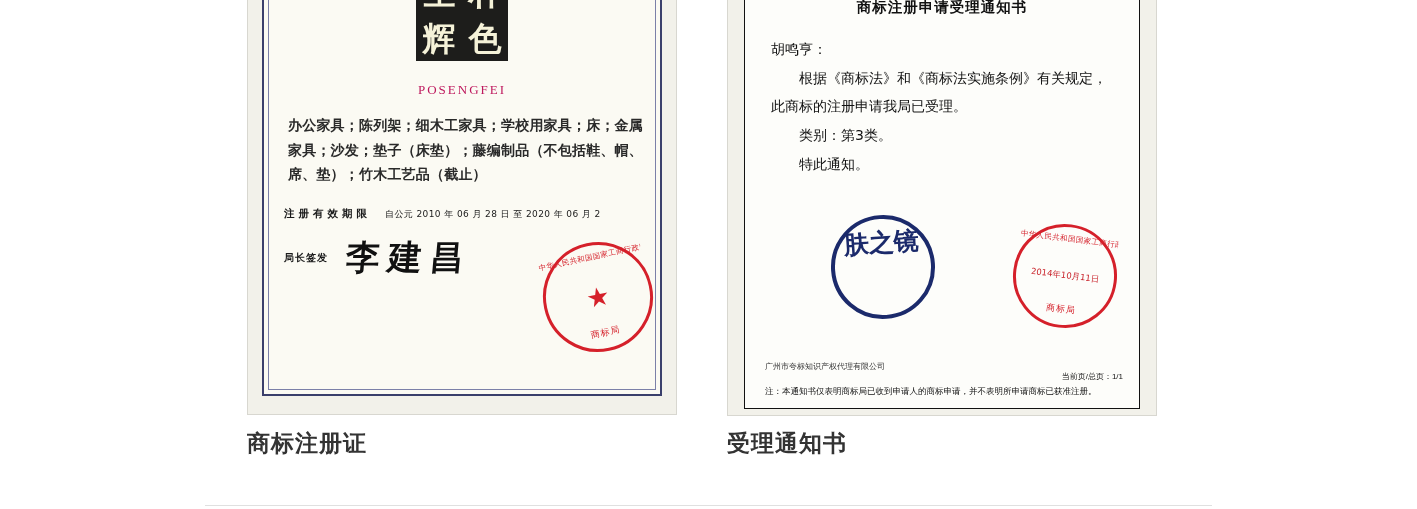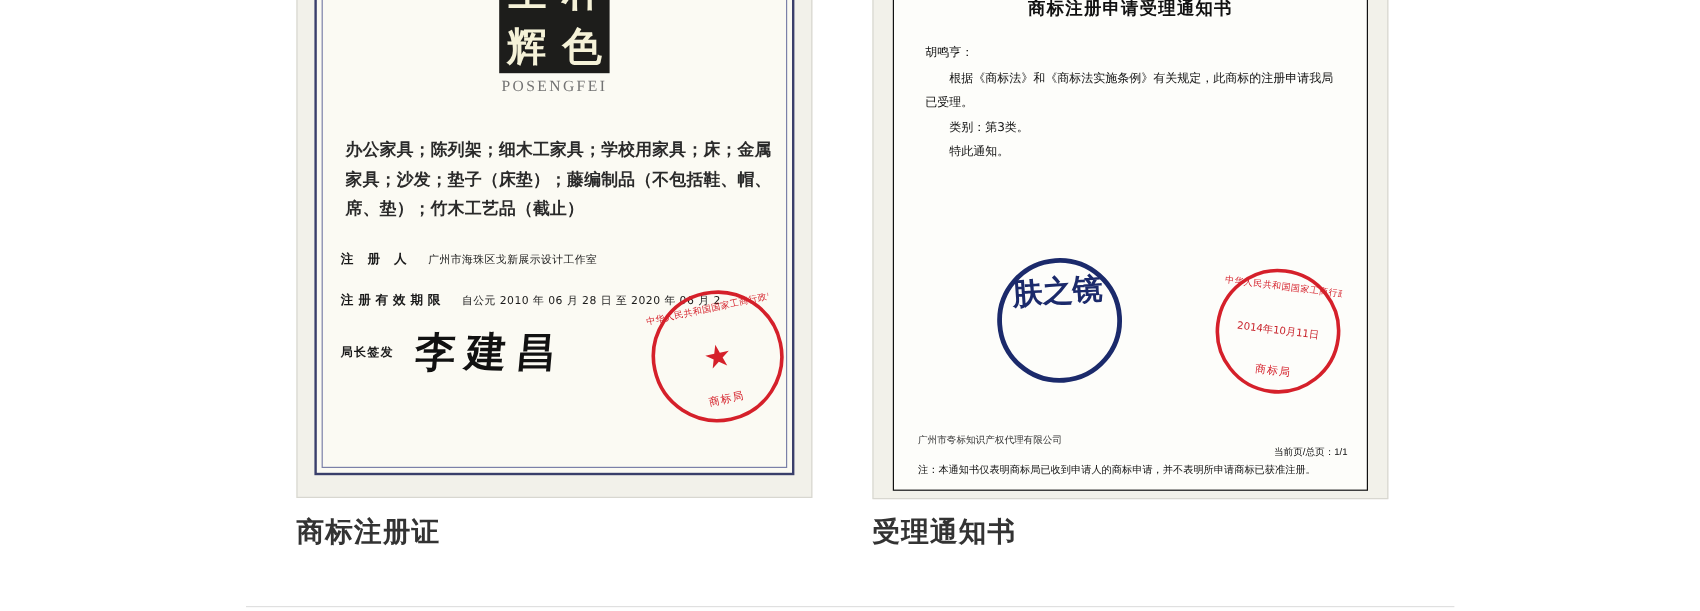--- a/index.html
+++ b/index.html
@@ -67,24 +67,24 @@
     justify-items: center;
     font-family: "DejaVu Sans", sans-serif;
     font-weight: bold;
     font-size: 33px;
     line-height: 1;
     margin: 0 auto;
     letter-spacing: 0;
   }
   .logo-square span { display: block; }
   .logo-pinyin {
-    margin-top: 3px;
+    margin-top: 21px;
     font-size: 13px;
     letter-spacing: 2px;
-    color: #737373;
+    color: #be185d;
     font-family: "Liberation Serif", serif;
   }
 
   .cert-body {
     position: absolute;
     left: 36px;
     right: 24px;
     top: 146px;
     color: #1a1a1a;
     font-family: "DejaVu Sans", sans-serif;
@@ -210,21 +210,21 @@
     margin-top: 26px;
     text-align: center;
     font-size: 14.5px;
     font-weight: bold;
     font-family: "DejaVu Sans", sans-serif;
     color: #111;
     letter-spacing: 1px;
   }
   .notice-body {
     margin: 18px 26px 2px 26px;
-    font-size: 10px;
+    font-size: 14px;
     line-height: 2.05;
     font-family: "DejaVu Sans", sans-serif;
     color: #111;
   }
   .notice-body .indent { text-indent: 2em; }
 
   .brush-logo {
     position: absolute;
     left: 86px;
     top: 243px;
@@ -321,24 +321,20 @@
         <span>朴</span>
         <span>辉</span>
         <span>色</span>
       </div>
       <div class="logo-pinyin">POSENGFEI</div>
     </div>
 
     <div class="cert-body">
       <div class="goods-text">办公家具；陈列架；细木工家具；学校用家具；床；金属家具；沙发；垫子（床垫）；藤编制品（不包括鞋、帽、席、垫）；竹木工艺品（截止）</div>
 
-      <div class="field-row">
-        <span class="field-label">注 册 人</span>
-        <span class="field-value">广州市海珠区戈新展示设计工作室</span>
-      </div>
 
 
       <div class="field-row tight">
         <span class="field-label">注册有效期限</span>
         <span class="field-value">自公元   2010 年 06 月 28 日   至   2020 年 06 月 2</span>
       </div>
 
       <div class="sign-row">
         <span class="sign-label">局长签发</span>
         <span class="signature">李建昌</span>

